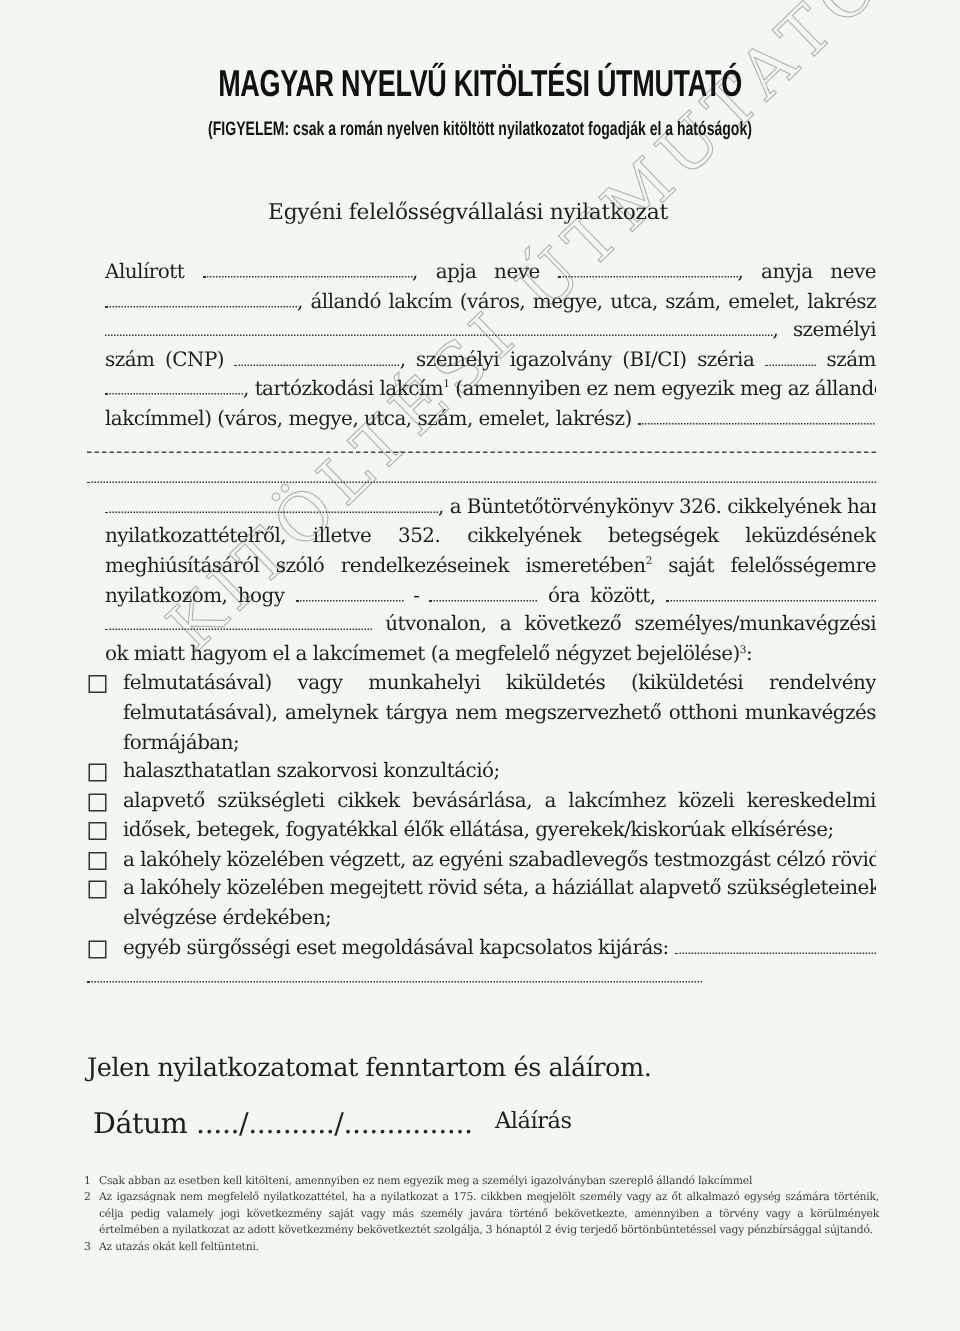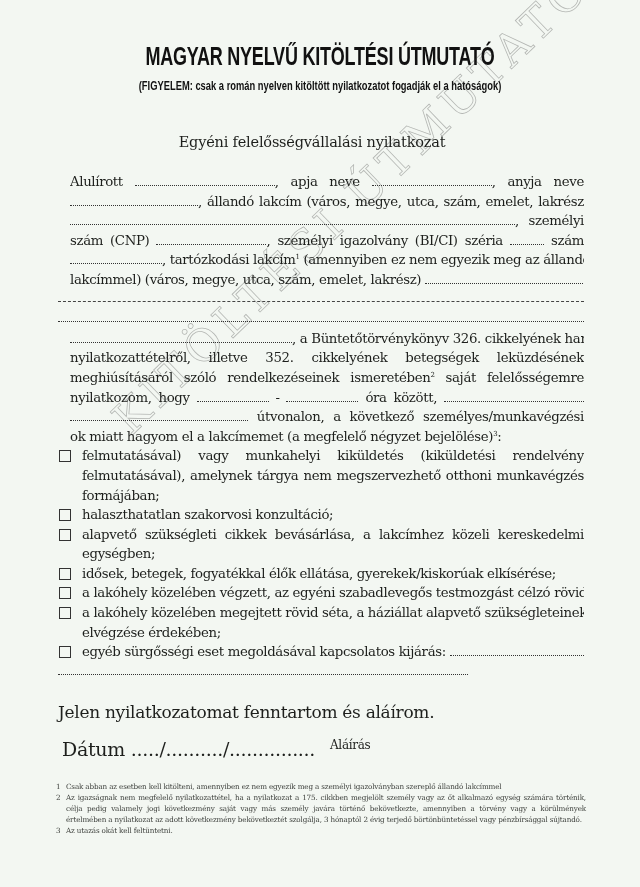--- a/index.html
+++ b/index.html
@@ -70,21 +70,21 @@
   }
   .opt-line { display: block; white-space: nowrap; overflow: hidden; text-align: justify; text-align-last: justify; height: 19.6px; }
   .opt-line.left { text-align-last: left; }
   .closing {
     position: absolute; left: 58px; top: 702px; font-size: 17px; letter-spacing: -0.3px;
   }
   .date-row {
     position: absolute; left: 62px; top: 738px; font-size: 19px; letter-spacing: -0.3px;
   }
   .sig {
-    position: absolute; left: 330px; top: 738px; font-size: 12px; letter-spacing: -0.3px; text-align: center;
+    position: absolute; left: 330px; top: 738px; font-size: 15px; letter-spacing: -0.3px; text-align: center;
   }
   .footnotes {
     position: absolute; left: 56px; width: 530px; top: 781px;
     font-size: 7.2px; line-height: 11px; color: #3a3d39;
     letter-spacing: -0.15px;
   }
   .fn { position: relative; padding-left: 10px; text-align: justify; }
   .fn-num { position: absolute; left: 0; top: 0; }
   .watermark {
     position: absolute; left: 120px; top: 400px;
@@ -172,21 +172,20 @@
         <span class="opt-line">felmutatásával), amelynek tárgya nem megszervezhető otthoni munkavégzés</span>
         <span class="opt-line left">formájában;</span>
       </li>
       <li class="option">
         <span class="checkbox"></span>
         <span class="opt-line left">halaszthatatlan szakorvosi konzultáció;</span>
       </li>
       <li class="option">
         <span class="checkbox"></span>
         <span class="opt-line">alapvető szükségleti cikkek bevásárlása, a lakcímhez közeli kereskedelmi</span>
-        <span class="opt-line left">egységben;</span>
       </li>
       <li class="option">
         <span class="checkbox"></span>
         <span class="opt-line left">idősek, betegek, fogyatékkal élők ellátása, gyerekek/kiskorúak elkísérése;</span>
       </li>
       <li class="option">
         <span class="checkbox"></span>
         <span class="opt-line">a lakóhely közelében végzett, az egyéni szabadlevegős testmozgást célzó rövid</span>
       </li>
       <li class="option">

